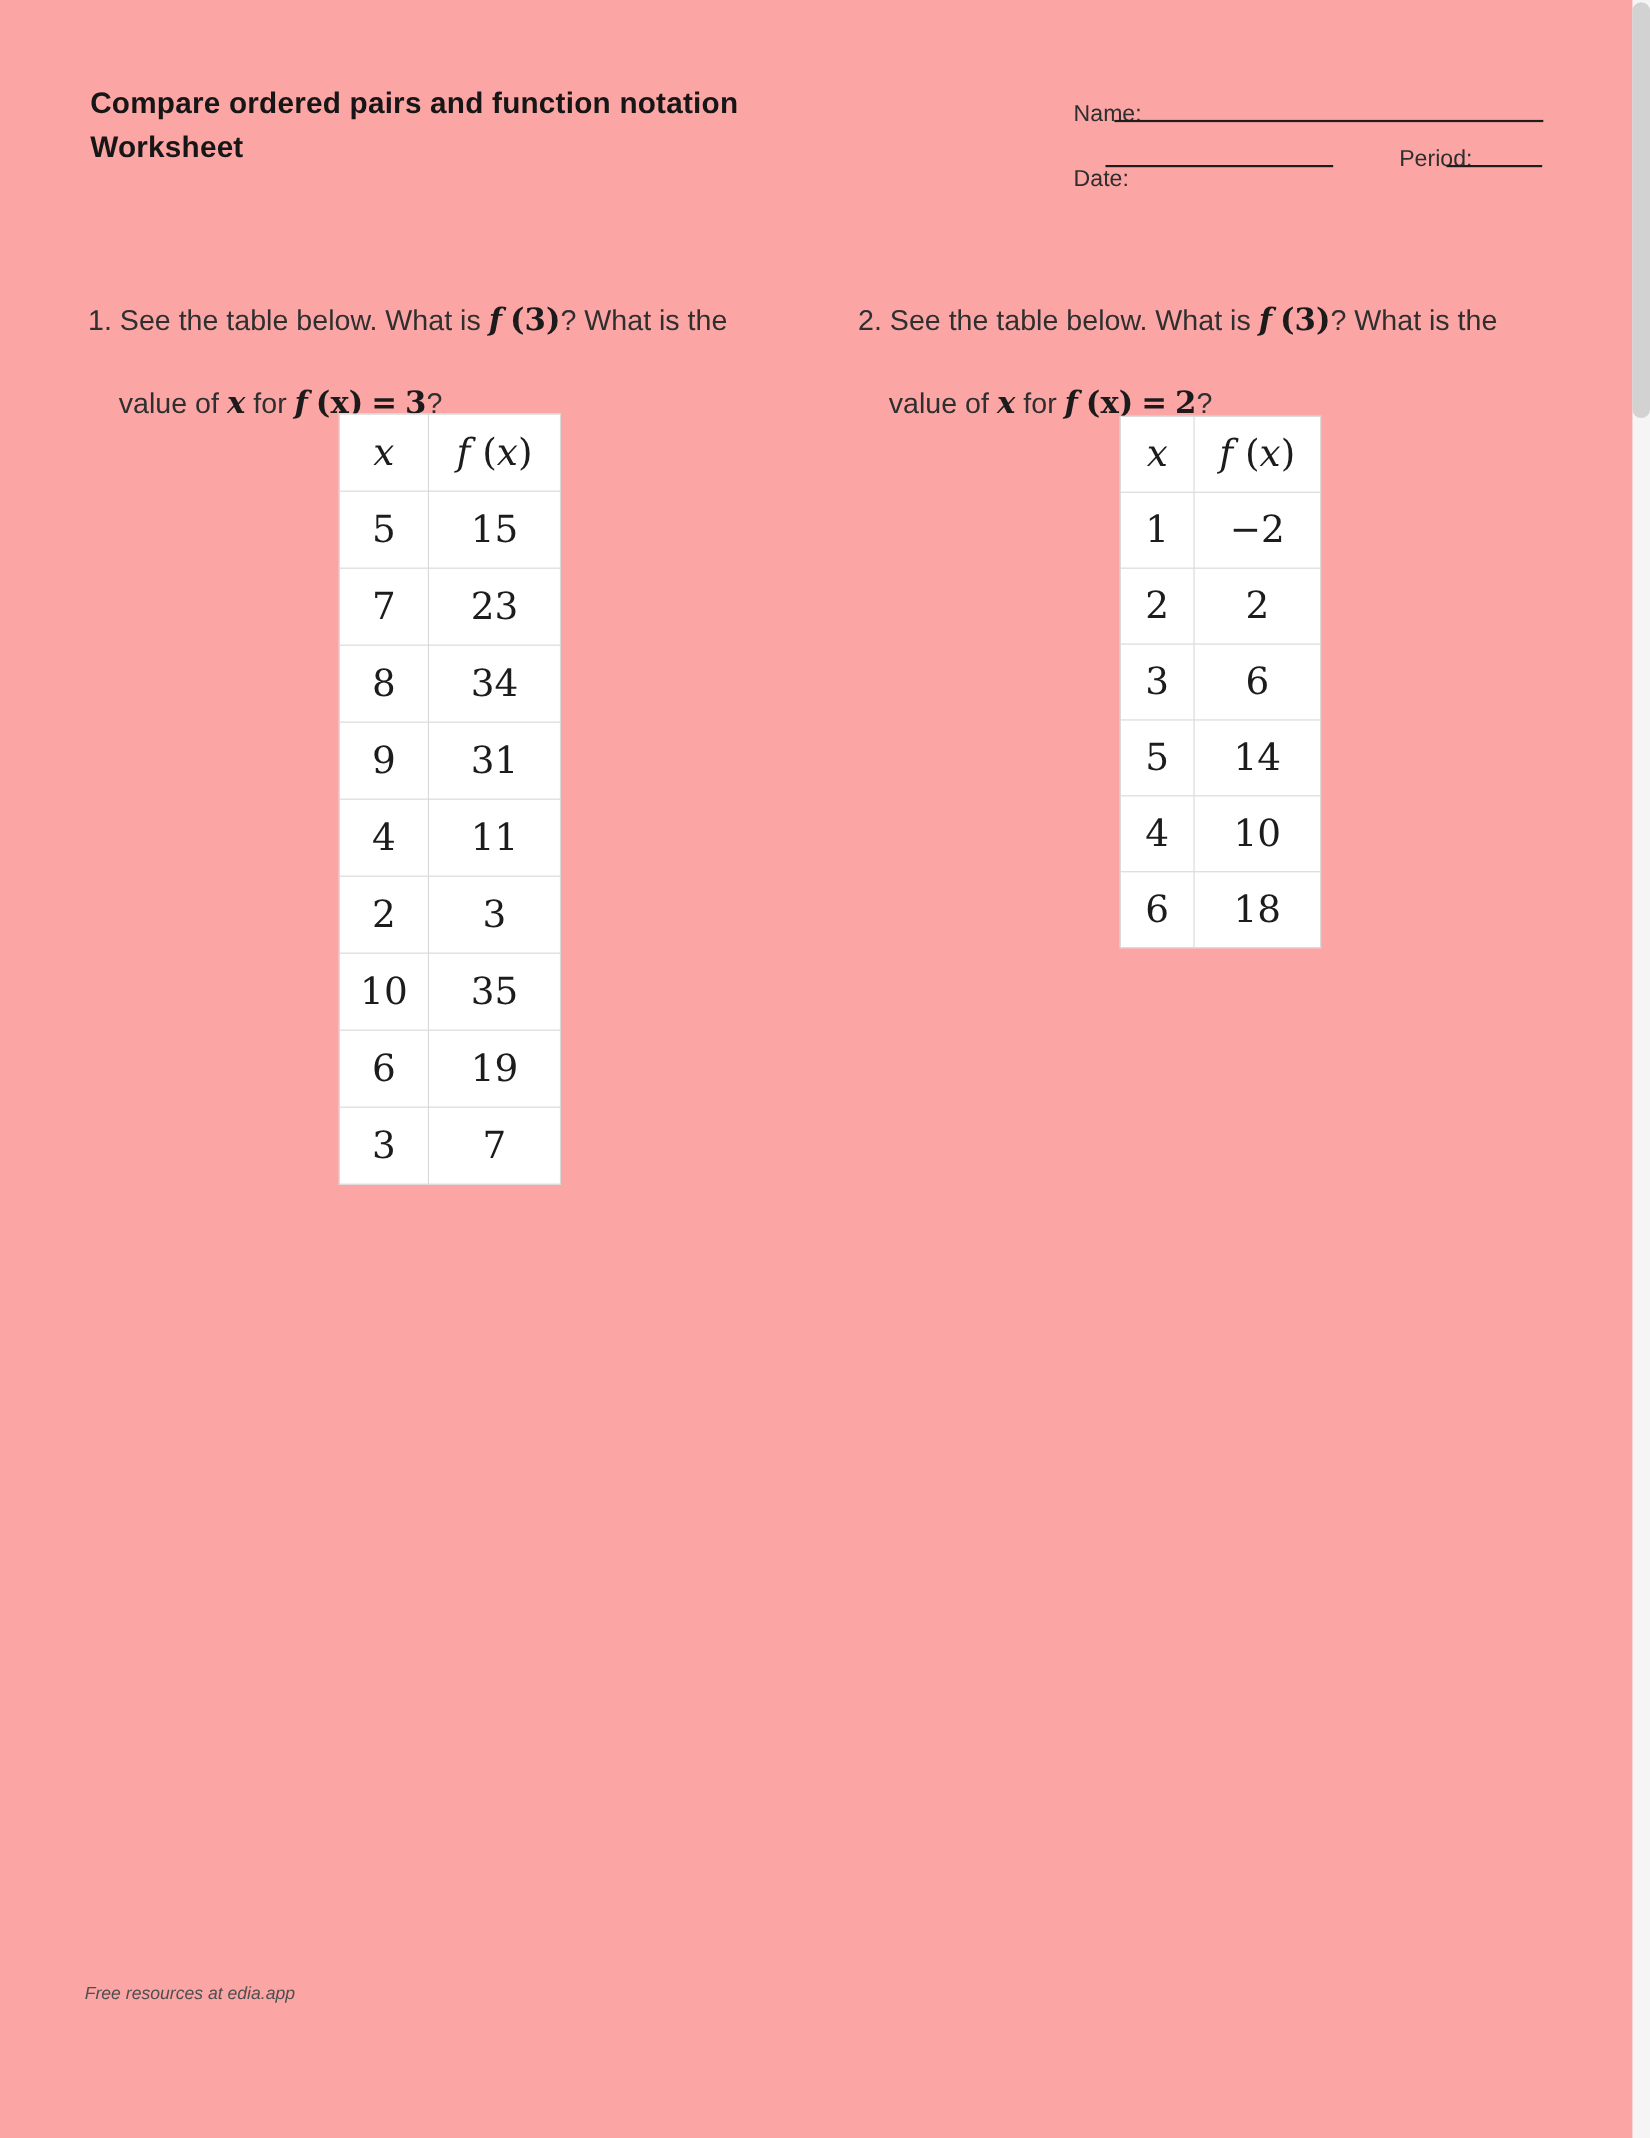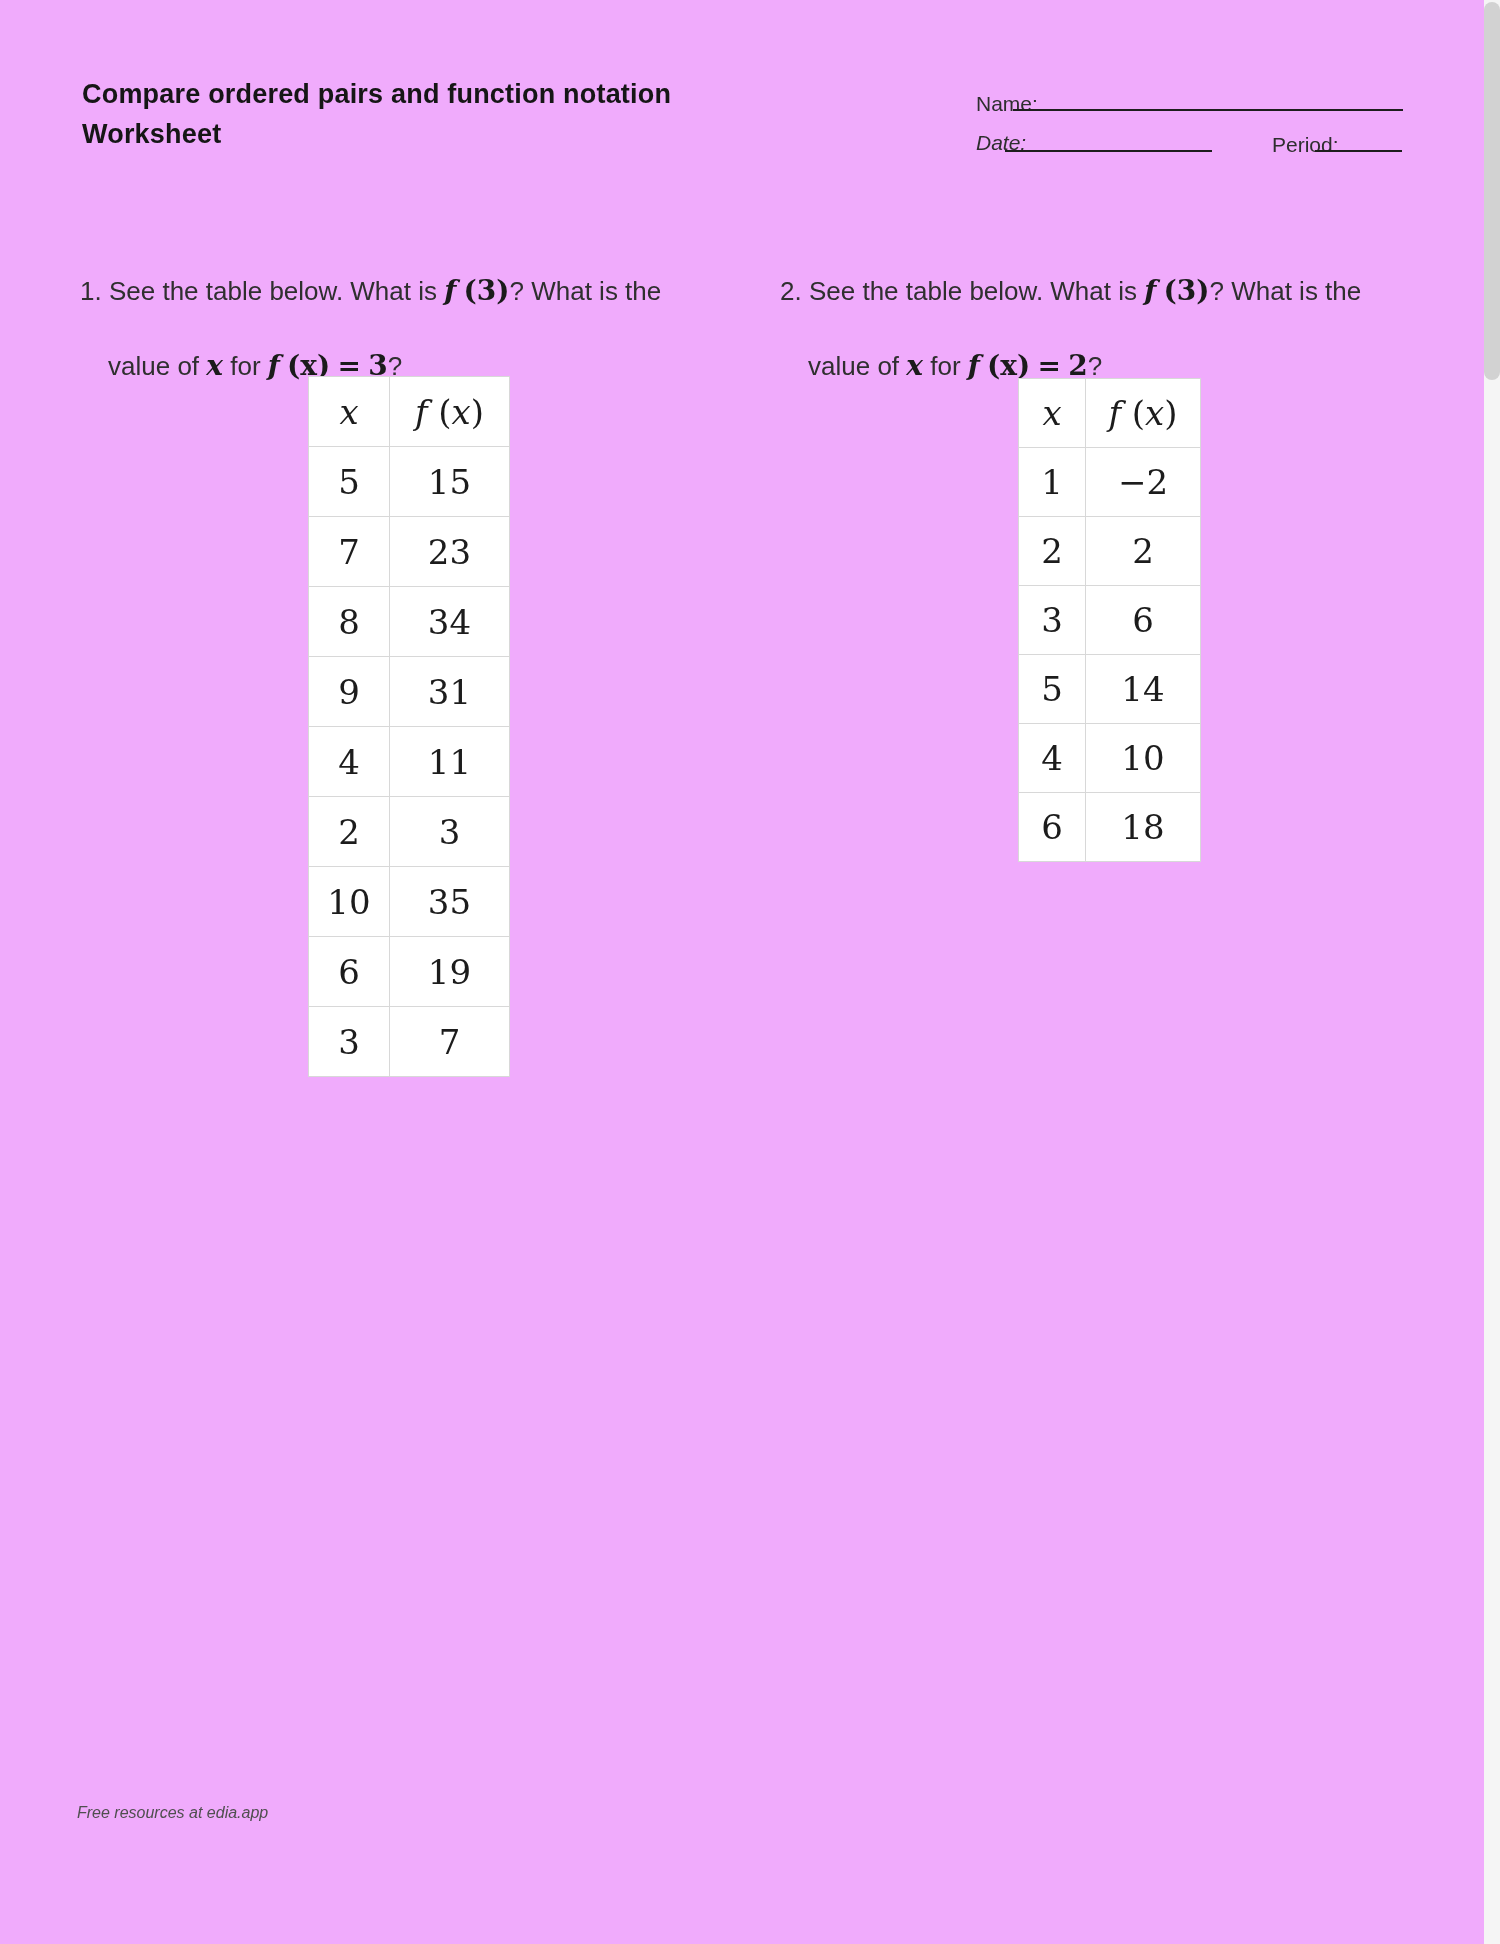--- a/index.html
+++ b/index.html
@@ -1,20 +1,20 @@
 <!DOCTYPE html>
 <html><head>
 <meta charset="utf-8">
 <style>
   html,body{margin:0;padding:0;}
   body{
     width:1500px;height:1944px;position:relative;background:#ffffff;
     font-family:"Liberation Sans",sans-serif;overflow:hidden;
   }
-  .page{position:absolute;inset:0;background:#f0abfc;}
+  .page{position:absolute;inset:0;background:#fca5a5;}
 
   
   .title{
     position:absolute;left:82px;top:74px;
     font-size:27px;font-weight:700;color:#161616;line-height:40px;
     letter-spacing:.2px;
   }
 
   
   .field-label{position:absolute;font-size:21px;color:#2e2e2e;line-height:21px;margin-left:44px;}
@@ -57,21 +57,21 @@
 <div class="page">
 
   <div class="title">
     <div>Compare ordered pairs and function notation</div>
     <div>Worksheet</div>
   </div>
 
   <span class="field-label" style="left:932px;top:93px;">Name:</span>
   <span class="uline" style="left:1013px;top:109px;width:390px;"></span>
 
-  <span class="field-label" style="left:932px;top:132px;font-style:italic;">Date:</span>
+  <span class="field-label" style="left:932px;top:152px;">Date:</span>
   <span class="uline" style="left:1005px;top:150px;width:207px;"></span>
 
   <span class="field-label" style="left:1228px;top:134px;">Period:</span>
   <span class="uline" style="left:1315px;top:150px;width:87px;"></span>
 
   <div class="question" style="left:80px;">
     <div class="qline">
       <span>1.</span>
       <span>See the table below. What is</span>
       <span class="km it">f</span>

